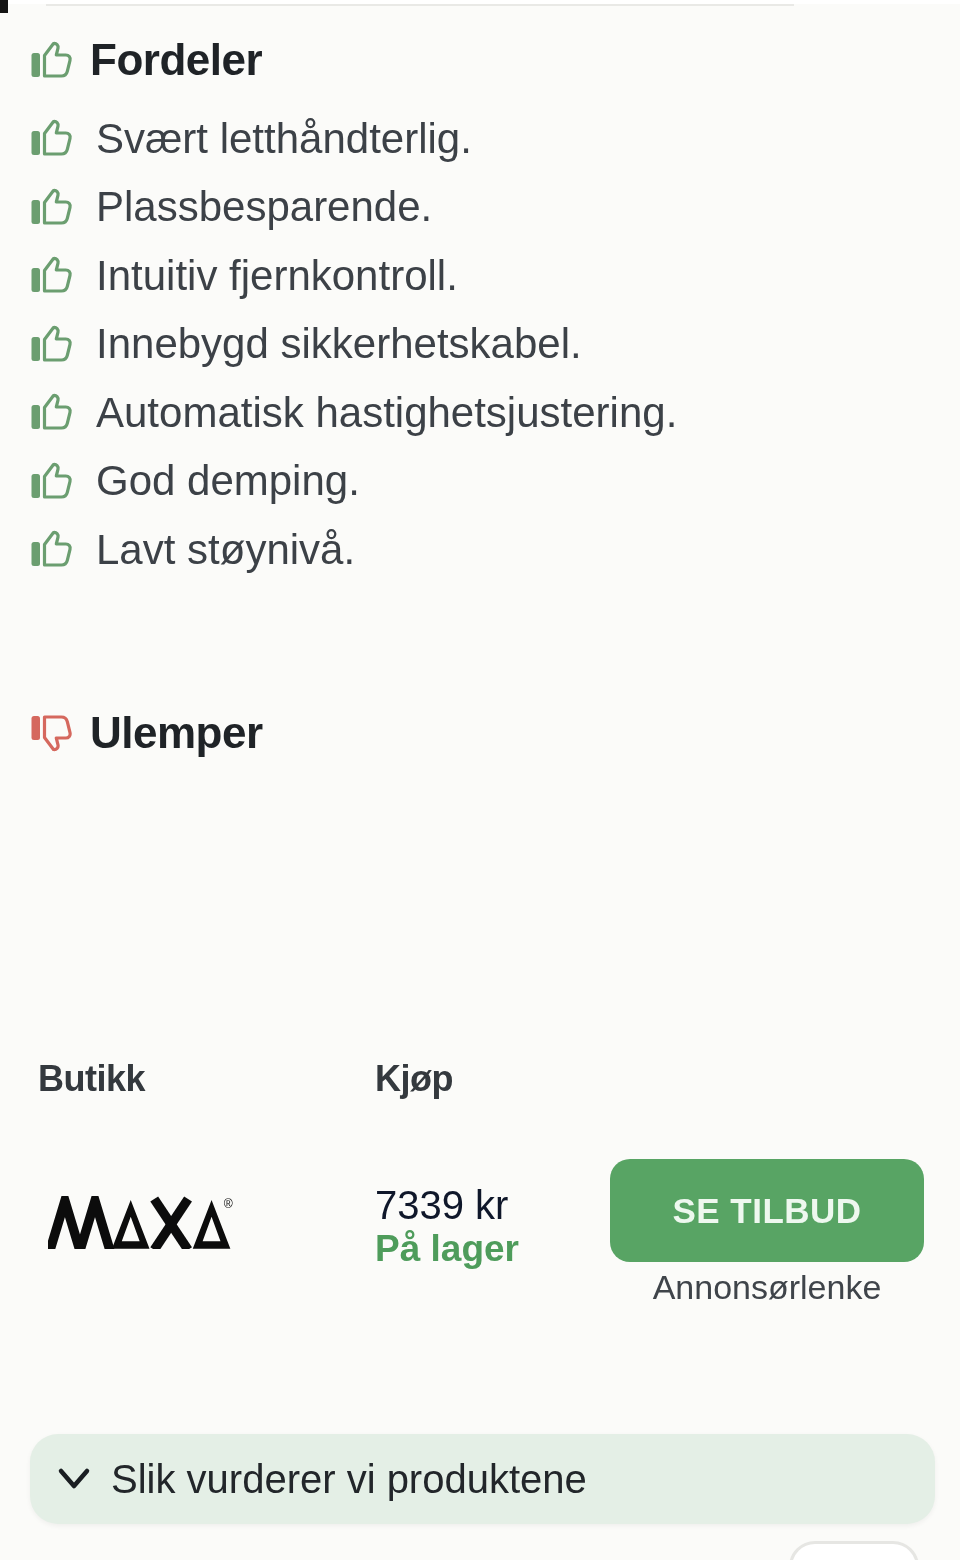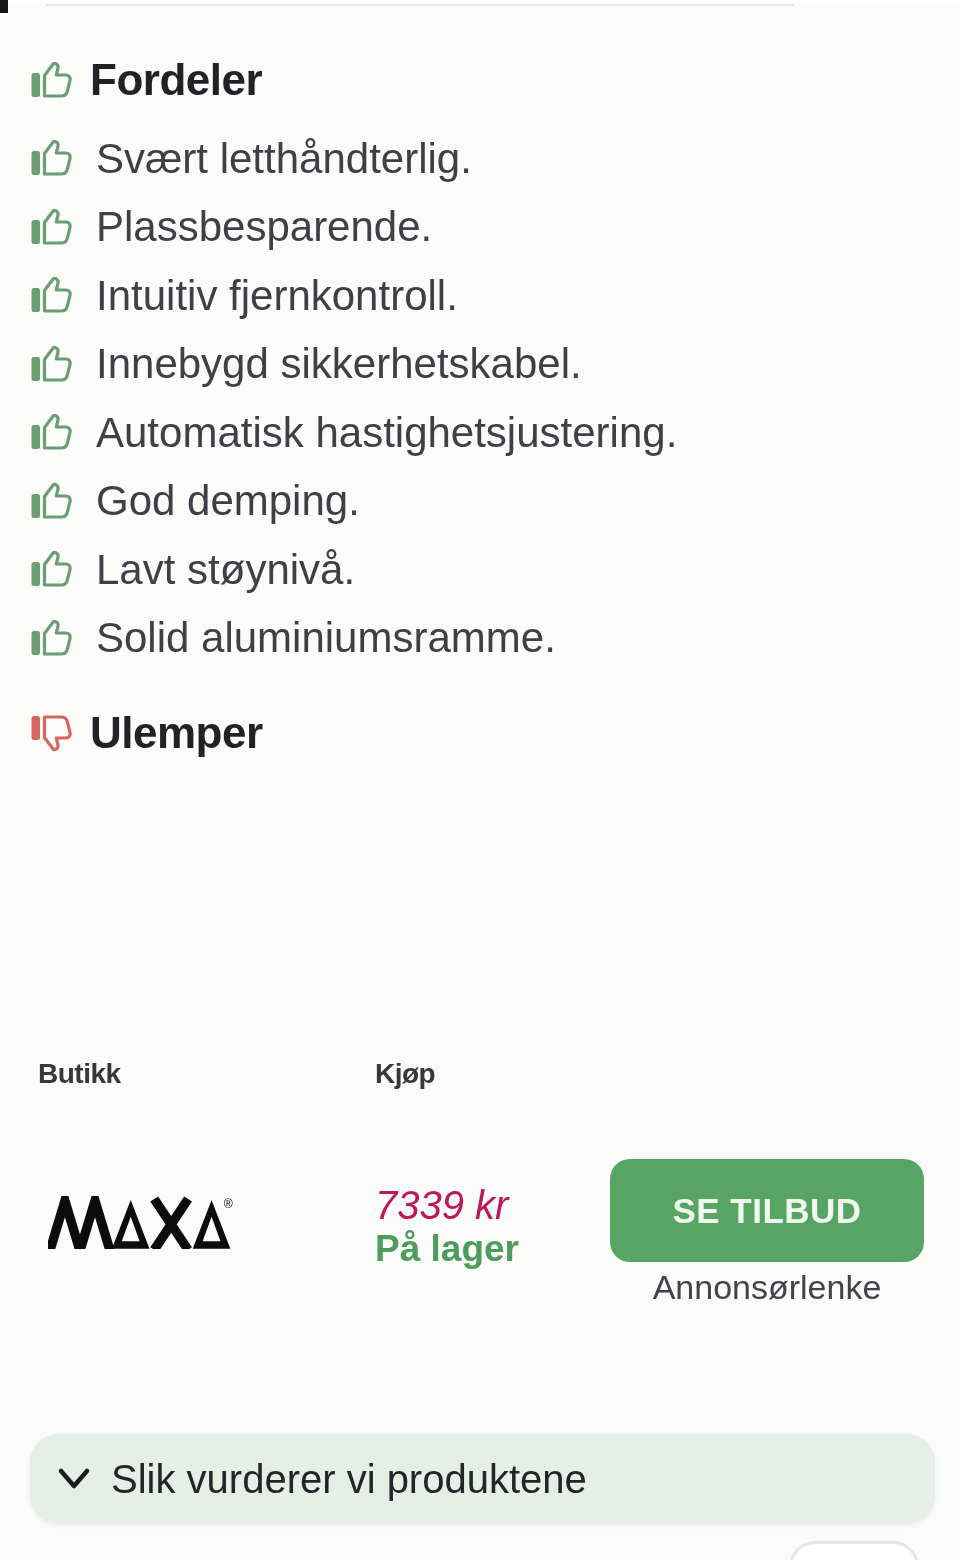--- a/index.html
+++ b/index.html
@@ -8,45 +8,45 @@
     background:#fbfbf9;
     font-family:"Liberation Sans","DejaVu Sans",sans-serif;
     color:#3c4147;
   }
   .top-strip{position:absolute;top:0;left:0;width:960px;height:4px;background:#ffffff;}
   .top-hairline{position:absolute;top:4px;left:46px;width:748px;height:2px;background:#e9e9e6;}
   .corner-mark{position:absolute;top:0;left:0;width:8px;height:13px;background:#141414;}
 
   
   .list-block{position:absolute;left:30px;}
-  .pros{top:48px;}
+  .pros{top:28px;}
   .cons{top:701px;}
   .list-heading{display:flex;align-items:center;height:64px;gap:16px;}
   .list-heading .hd-text{
     font-size:44px;font-weight:bold;color:#1f2327;letter-spacing:-0.5px;
   }
   .list-items{margin:12px 0 0 0;padding:0;list-style:none;}
   .list-items li{display:flex;align-items:center;height:68.5px;gap:22px;}
   .list-items li.multiline{align-items:flex-start;height:auto;}
   .list-items li.multiline .thumb-wrap{margin-top:14px;}
   .item-text{font-size:42px;color:#3c4147;line-height:71px;}
   .cons .item-text{max-width:825px;}
 
   .thumb-wrap{width:44px;height:40px;flex:0 0 44px;display:inline-flex;}
   .thumb{width:44px;height:40px;}
   .pro-c{color:#6b9e70;}
   .con-c{color:#d5685e;transform:scale(1,-1);}
 
   
   .shop{position:absolute;left:38px;top:1058px;width:892px;}
   .shop-head{display:grid;grid-template-columns:337px 235px 1fr;height:60px;}
-  .shop-head div{font-size:28px;font-weight:bold;color:#34393e;letter-spacing:-0.5px;}
+  .shop-head div{font-size:36px;font-weight:bold;color:#34393e;letter-spacing:-0.5px;}
   .shop-row{display:grid;grid-template-columns:337px 235px 1fr;margin-top:8px;}
   .store-cell .logo{margin-top:70px;margin-left:10px;display:block;}
-  .price-main{margin-top:57px;font-size:40px;line-height:44px;color:#be185d;font-style:italic;}
+  .price-main{margin-top:57px;font-size:40px;line-height:44px;color:#0f172a;}
   .price-stock{margin-top:2px;font-size:37px;line-height:40px;font-weight:bold;color:#4e9c5b;}
   .buy-cell{width:314px;}
   .cta-button{
     margin-top:33px;width:314px;height:103px;border:none;cursor:pointer;
     background:#58a464;border-radius:20px;
     color:#eef8ef;font-family:inherit;font-size:35px;font-weight:bold;letter-spacing:0.5px;
     display:flex;align-items:center;justify-content:center;
   }
   .disclosure{margin-top:6px;width:314px;text-align:center;font-size:34px;color:#3f444a;}
 
@@ -140,28 +140,20 @@
         </span>
       <span class="item-text">God demping.</span>
     </li>
     <li>
       <span class="thumb-wrap pro-c">
           <svg class="thumb" viewBox="0 0 44 40">
             <use href="#thumb-shape"></use>
           </svg>
         </span>
       <span class="item-text">Lavt støynivå.</span>
-    </li>
-    <li>
-      <span class="thumb-wrap pro-c">
-          <svg class="thumb" viewBox="0 0 44 40">
-            <use href="#thumb-shape"></use>
-          </svg>
-        </span>
-      <span class="item-text">Solid aluminiumsramme.</span>
     </li>
   </ul>
 </section>
 
 <section class="list-block cons">
   <div class="list-heading">
     <span class="thumb-wrap con-c">
       <svg class="thumb" viewBox="0 0 44 40">
           <use href="#thumb-shape"></use>
         </svg>

